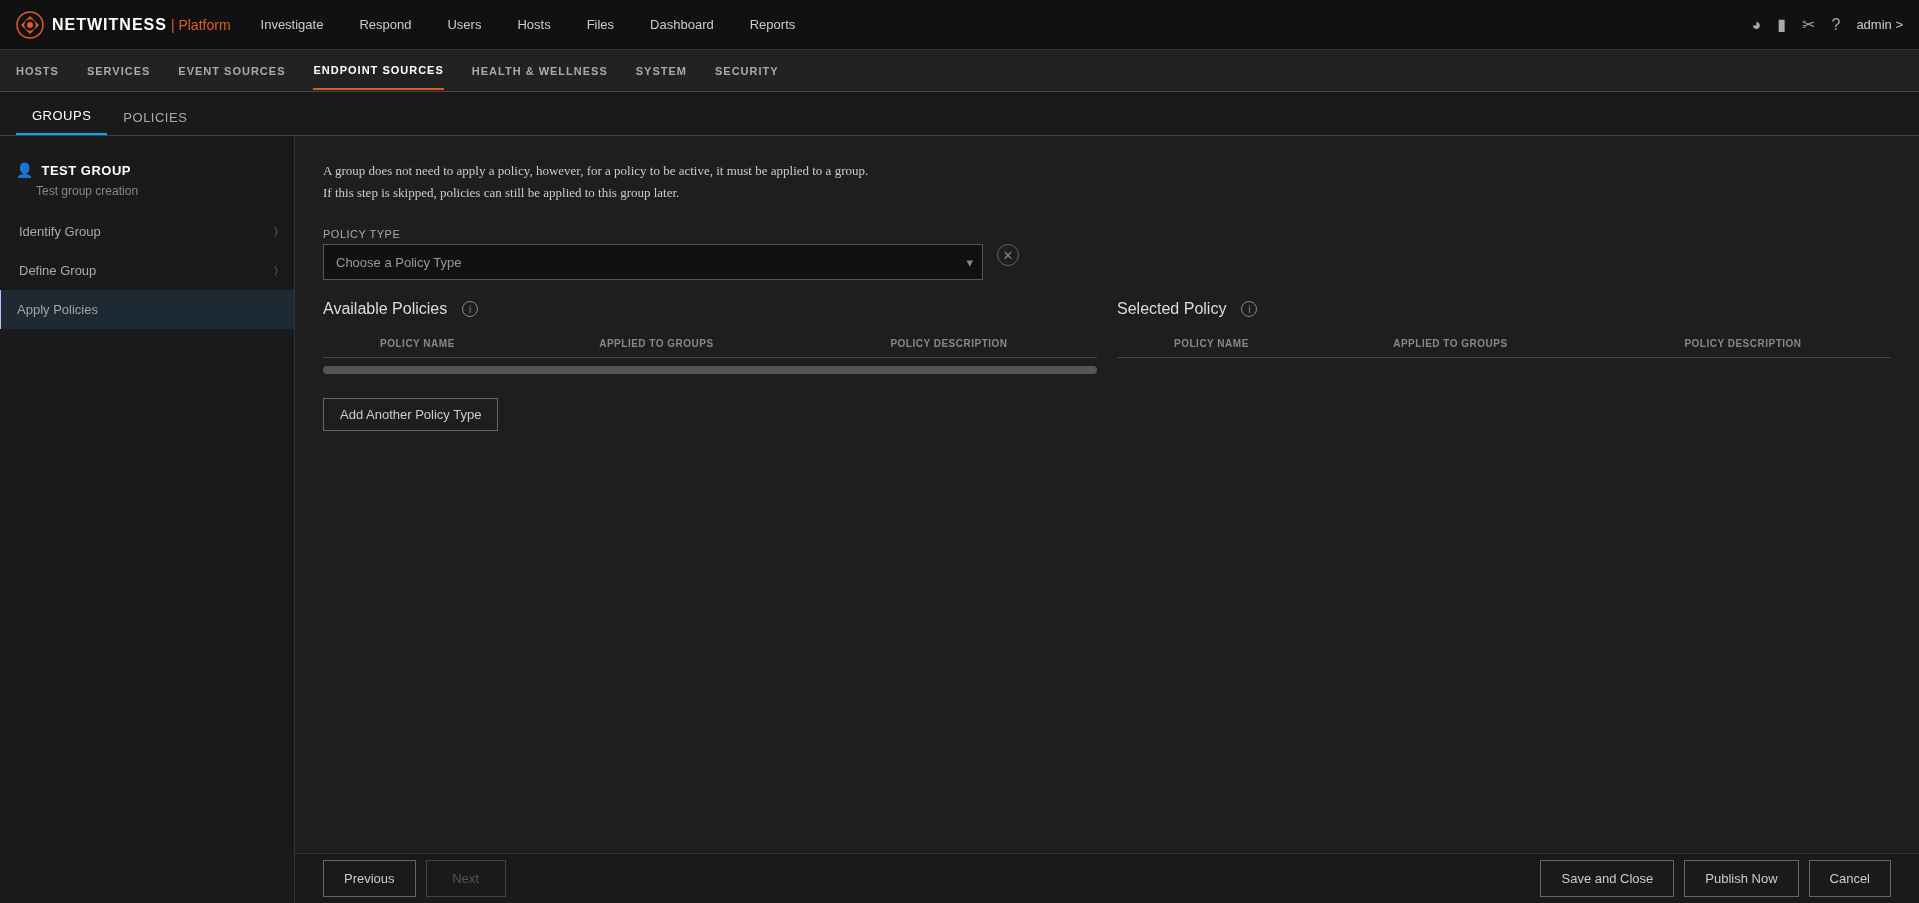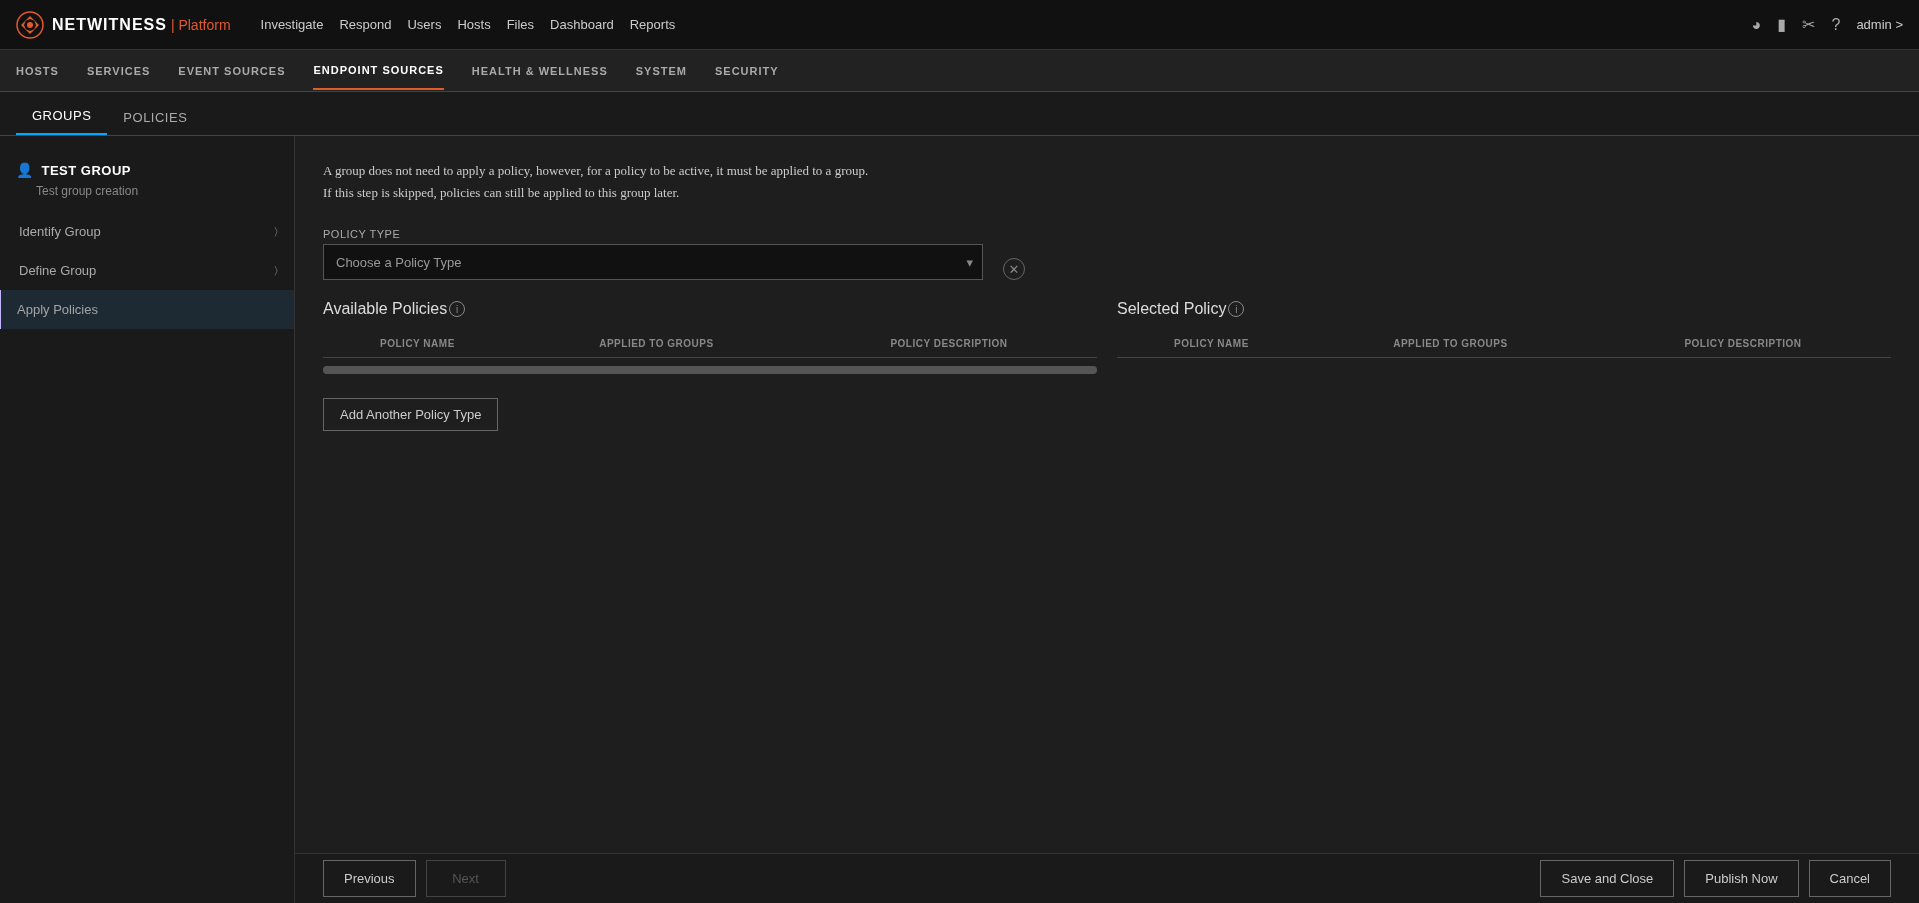--- a/index.html
+++ b/index.html
@@ -37,21 +37,21 @@
       font-weight: bold;
       letter-spacing: 1px;
     }
     .logo-platform {
       color: #e05a2b;
       font-size: 14px;
       margin-left: 4px;
     }
     .top-nav-links {
       display: flex;
-      gap: 16px;
+      gap: 36px;
       flex: 1;
     }
     .top-nav-link {
       color: #ccc;
       text-decoration: none;
       font-size: 13px;
       cursor: pointer;
       padding: 4px 0;
     }
     .top-nav-right {
@@ -191,22 +191,22 @@
       color: #ccc;
       font-size: 13px;
       line-height: 1.7;
       margin-bottom: 24px;
       font-family: Liberation Serif, serif;
     }
 
     
     .policy-type-row {
       display: flex;
-      align-items: flex-end;
-      gap: 20px;
+      align-items: flex-start;
+      gap: 14px;
       margin-bottom: 20px;
     }
     .policy-type-label {
       color: #aaa;
       font-size: 11px;
       letter-spacing: 0.5px;
       text-transform: uppercase;
       margin-bottom: 4px;
     }
     .policy-type-select-wrapper {
@@ -265,21 +265,21 @@
     .selected-policy {
       flex: 1;
     }
     .section-title {
       color: #ddd;
       font-size: 16px;
       font-weight: normal;
       margin-bottom: 12px;
       display: flex;
       align-items: center;
-      gap: 2px;
+      gap: 15px;
     }
     .info-icon {
       width: 16px;
       height: 16px;
       border-radius: 50%;
       border: 1px solid #888;
       color: #888;
       font-size: 10px;
       display: inline-flex;
       align-items: center;

